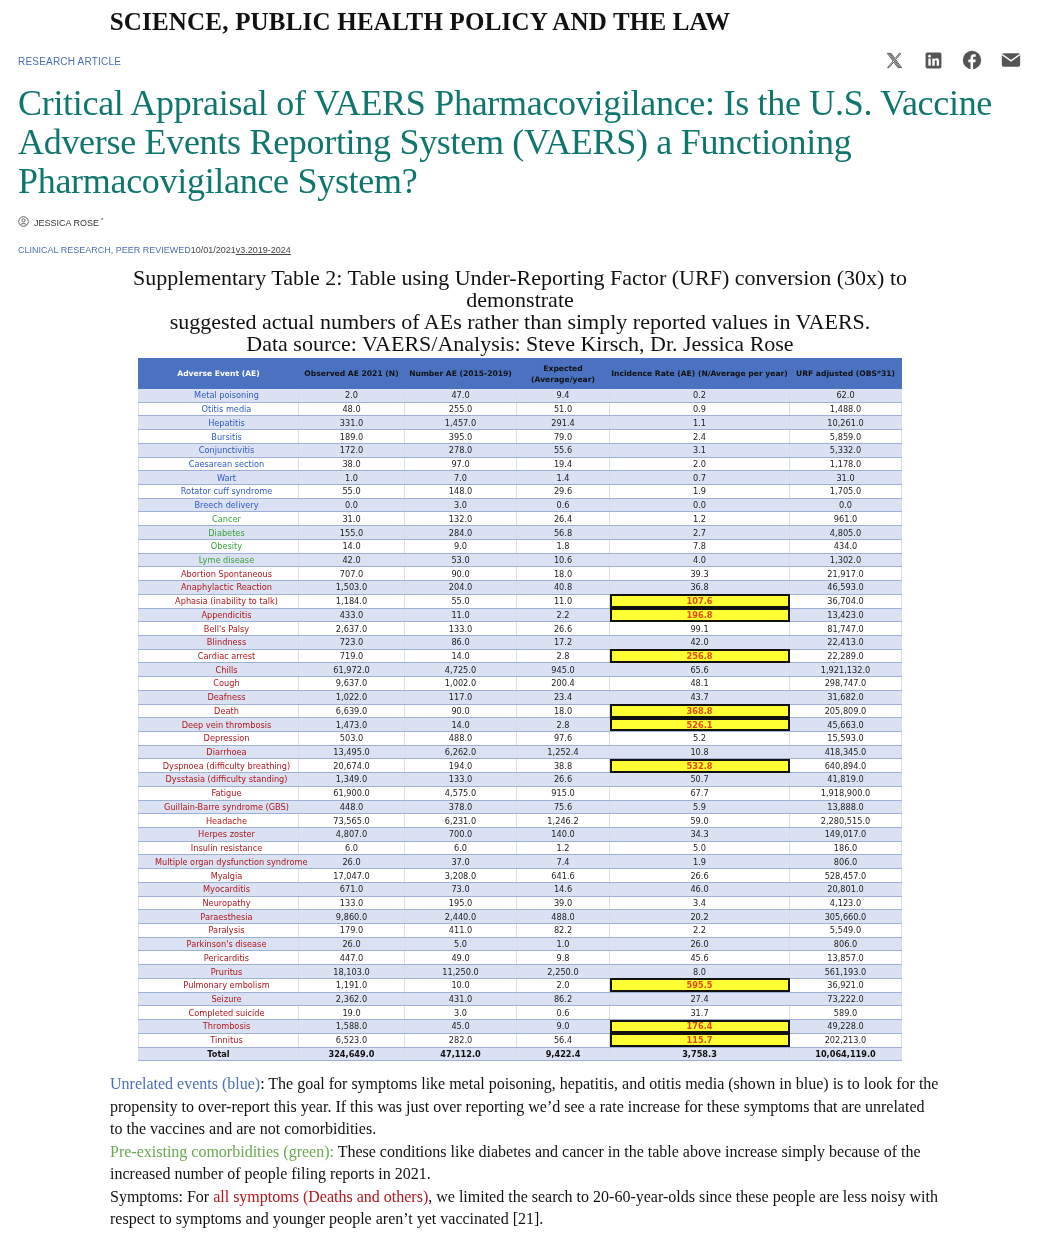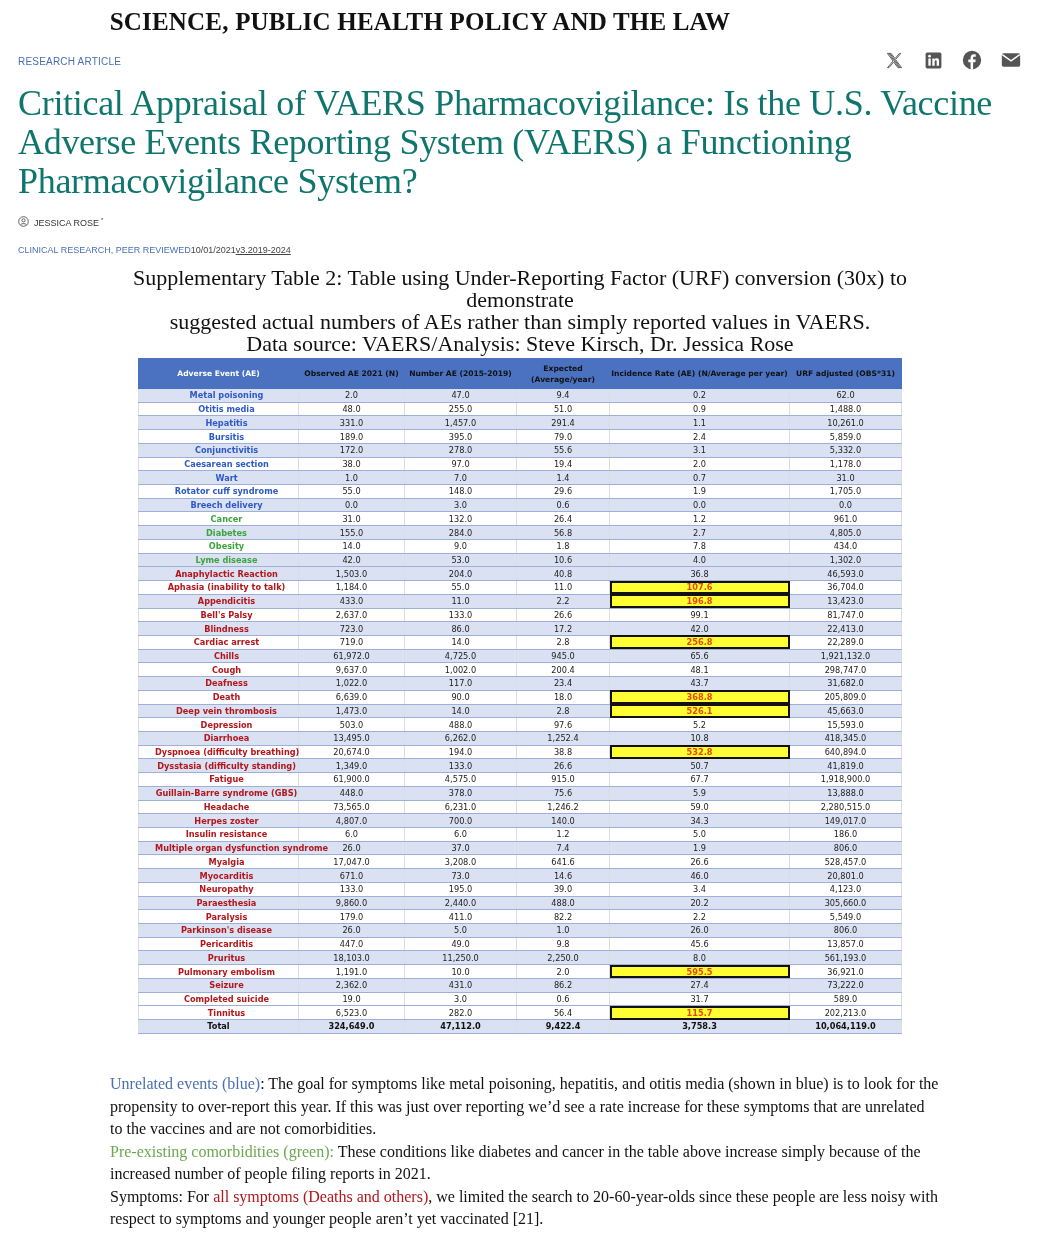--- a/index.html
+++ b/index.html
@@ -37,21 +37,21 @@
     th {
       background: #4a72c0; color: #ffffff; font-weight: bold; font-size: 7.6px; height: 30px; text-align: center;
       border: 1px solid #4a72c0; line-height: 11px;
     }
     th.dark { color: #111; }
     td {
       height: 13.72px; text-align: center; color: #222; border-left: 1px solid #d9dde6; border-right: 1px solid #d9dde6;
       border-bottom: 1px solid #9fb0d6; padding: 0; line-height: 12px; white-space: nowrap;
     }
     tr.alt td { background: #d9e1f2; }
-    td.ae { font-weight: bold; padding-left: 16px; }
+    td.ae { font-weight: normal; padding-left: 16px; }
     td.c-blue { color: #2f5ac6; }
     td.c-green { color: #3da33d; }
     td.c-red { color: #b3161b; }
     td.hl { background: #ffff33 !important; color: #e8450c; font-weight: bold; outline: 2px solid #111; outline-offset: -2px; }
     tr.total td { font-weight: bold; background: #d9e1f2; color: #111; border-bottom: 1px solid #9fb0d6; }
 
     .notes {
       position: absolute; left: 110px; top: 1073px; width: 830px;
       font-family: "Liberation Serif", serif; font-size: 16px; line-height: 22.5px; color: #111;
     }
@@ -237,20 +237,28 @@
           <td>434.0</td>
         </tr>
         <tr class="alt">
           <td class="ae c-green">Lyme disease</td>
           <td>42.0</td>
           <td>53.0</td>
           <td>10.6</td>
           <td>4.0</td>
           <td>1,302.0</td>
         </tr>
+        <tr>
+          <td class="ae c-red">Abortion Spontaneous</td>
+          <td>707.0</td>
+          <td>90.0</td>
+          <td>18.0</td>
+          <td>39.3</td>
+          <td>21,917.0</td>
+        </tr>
         <tr class="alt">
           <td class="ae c-red">Anaphylactic Reaction</td>
           <td>1,503.0</td>
           <td>204.0</td>
           <td>40.8</td>
           <td>36.8</td>
           <td>46,593.0</td>
         </tr>
         <tr>
           <td class="ae c-red">Aphasia (inability to talk)</td>
@@ -492,20 +500,28 @@
           <td>27.4</td>
           <td>73,222.0</td>
         </tr>
         <tr>
           <td class="ae c-red">Completed suicide</td>
           <td>19.0</td>
           <td>3.0</td>
           <td>0.6</td>
           <td>31.7</td>
           <td>589.0</td>
+        </tr>
+        <tr class="alt">
+          <td class="ae c-red">Thrombosis</td>
+          <td>1,588.0</td>
+          <td>45.0</td>
+          <td>9.0</td>
+          <td class="hl">176.4</td>
+          <td>49,228.0</td>
         </tr>
         <tr>
           <td class="ae c-red">Tinnitus</td>
           <td>6,523.0</td>
           <td>282.0</td>
           <td>56.4</td>
           <td class="hl">115.7</td>
           <td>202,213.0</td>
         </tr>
         <tr class="total">

